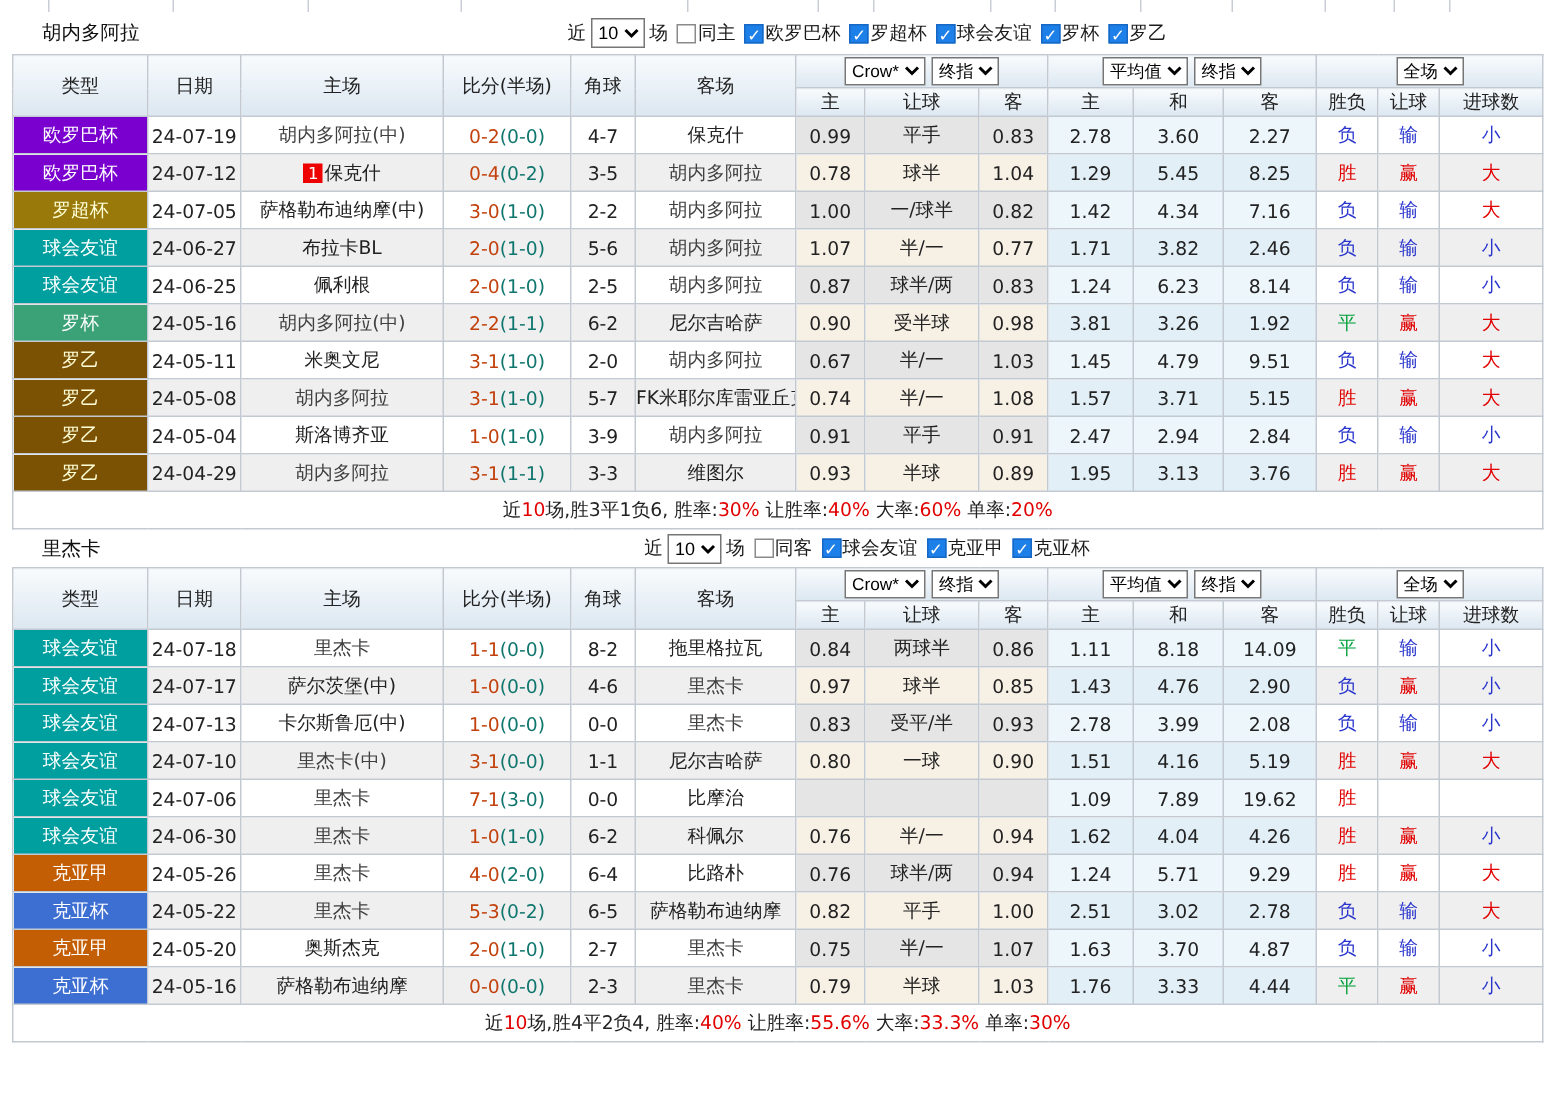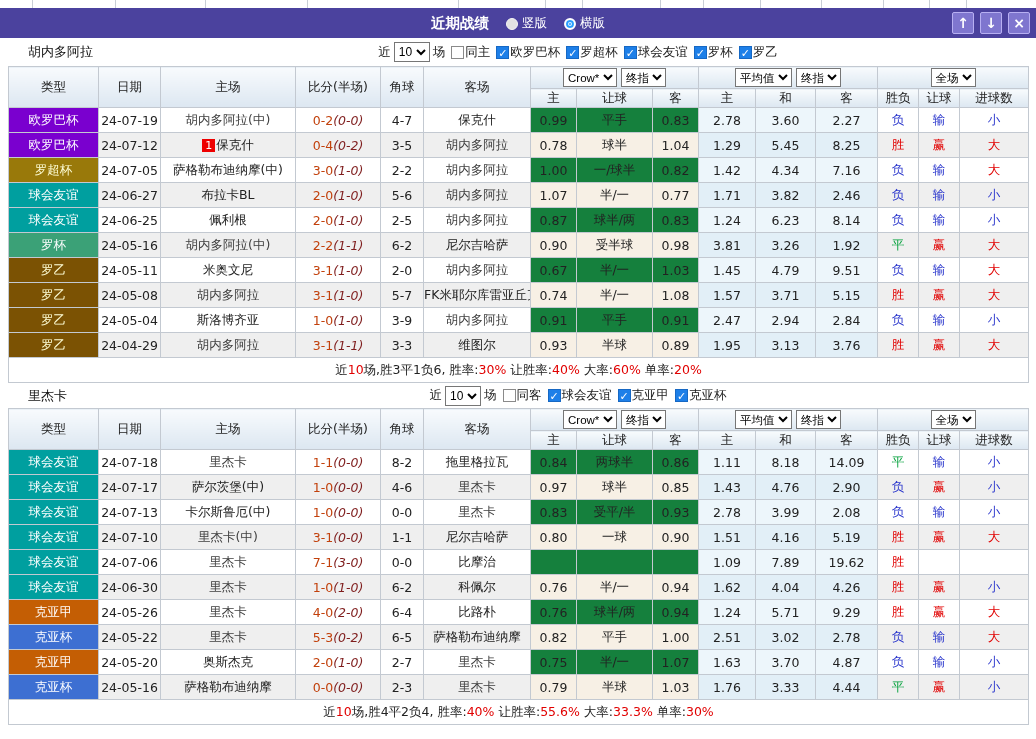--- a/index.html
+++ b/index.html
@@ -48,50 +48,38 @@
   table.matches { border-collapse:collapse; table-layout:fixed; width:1020px; margin:0 8px; }
   table.matches th, table.matches td { border:1px solid #c3c9d1; text-align:center; font-weight:normal;
         overflow:hidden; white-space:nowrap; padding:0; font-size:12.5px; color:#222; }
   table.matches thead th { background:linear-gradient(#f8fbfd,#dce7f1); }
   table.matches thead tr.selrow th { height:22px; }
   table.matches thead tr.subrow th { height:19px; font-size:12.5px; }
   table.matches thead select { font-size:11.5px; height:19px; border:1px solid #767676; background:#fff; margin:0 2px; }
   table.matches tbody td { height:25px; }
   tr.even td.base { background:#efefef; }
   tr.odd  td.base { background:#ffffff; }
-  tr.odd  td.od { background:#15803d;margin-left:23px; }
+  tr.odd  td.od { background:#e5e5e5;margin-left:23px; }
   tr.even td.od { background:#f7f0e5; }
   tr.odd  td.av { background:#edf6fb; }
   tr.even td.av { background:#e2eff7; }
   td.league { color:#fff; }
   .tg { color:#404040; }
   .score-main { color:#c2410c; }
-  .score-half { color:#7f1d1d;font-style:italic; }
+  .score-half { color:#0f766e; }
   .rcbadge { display:inline-block; background:#ee0000; color:#fff; font-size:11px; line-height:13px; padding:0 3px; margin-right:1px; }
   td.summary { height:24px; font-size:13px; color:#222; background:#fff; }
   td.summary .red { color:#e10000; }
 </style>
 </head>
 <body>
 
 <div class="page">
   <div class="sliver"></div>
 
-  <div class="titlebar">
-    <div class="title-center">
-      <span class="title">近期战绩</span>
-      <span class="radio disc"></span><span class="radio-label">竖版</span>
-      <span class="radio sel"></span><span class="radio-label">横版</span>
-    </div>
-    <div class="tb-buttons">
-      <div class="tb-btn"><span>↑</span></div>
-      <div class="tb-btn"><span>↓</span></div>
-      <div class="tb-btn"><span>×</span></div>
-    </div>
-  </div>
 
   <div id="sections">
       <div class="filter-row">
         <span class="team-name">胡内多阿拉</span>
         <span class="fc">
           <span>近</span>
           <select><option>10</option></select>
           <span>场</span>
           <span class="cb off"></span>
           <span>同主</span>

